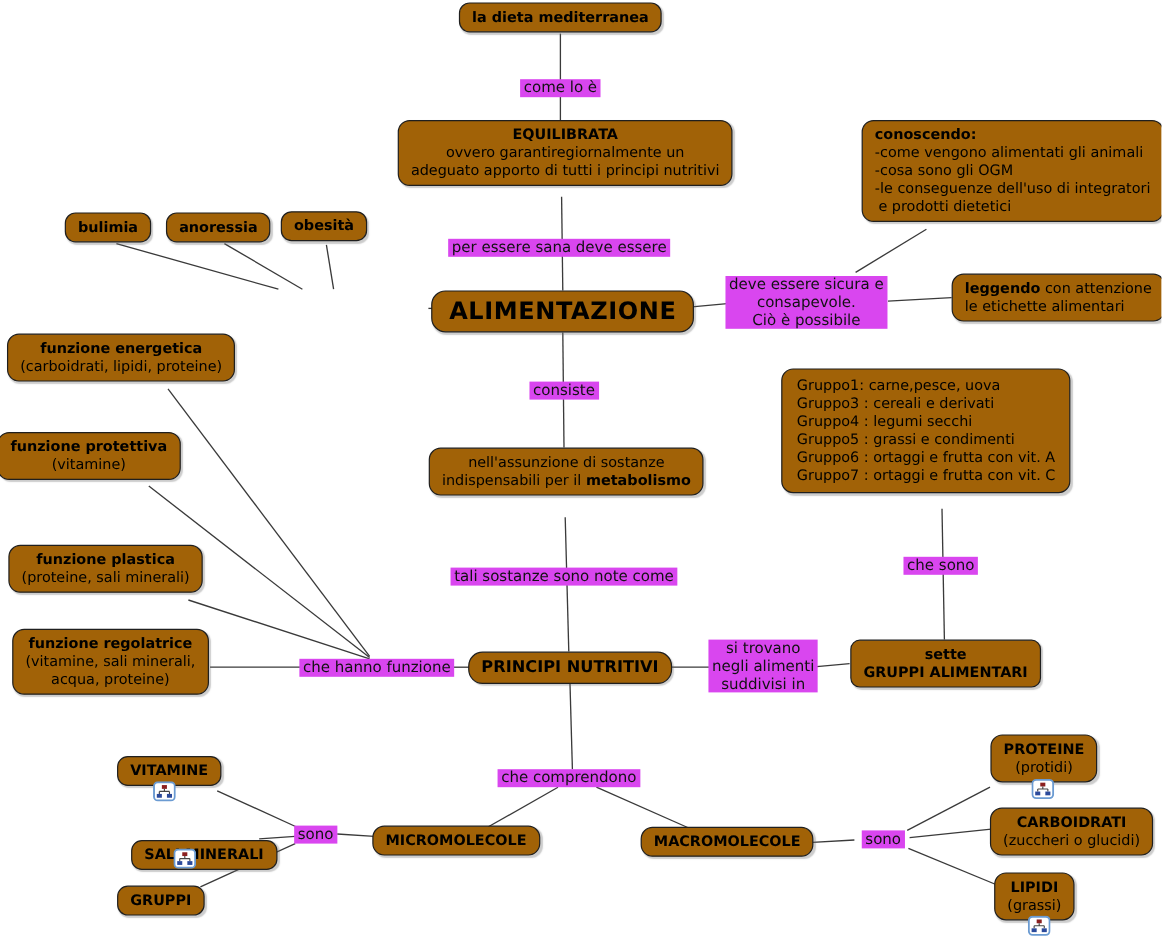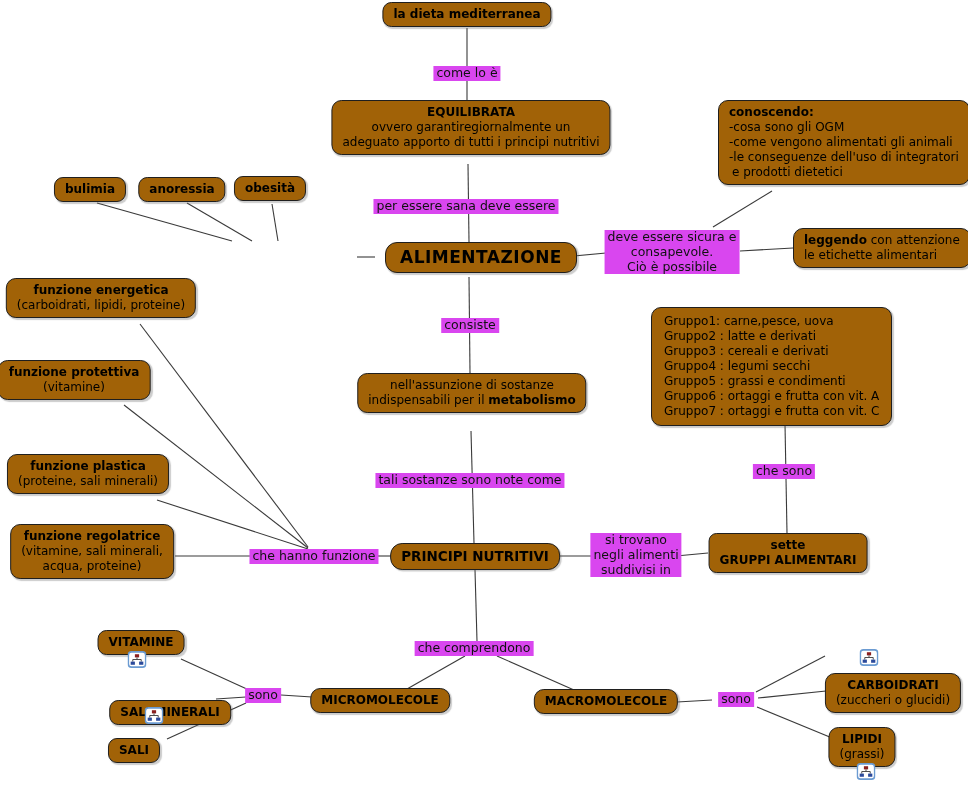--- a/index.html
+++ b/index.html
@@ -10,21 +10,21 @@
   #wires{position:absolute;left:0;top:0;z-index:0;}
   .node{
     position:absolute;box-sizing:border-box;z-index:2;
     background:#a16207;border:1.5px solid #1f1f1f;border-radius:10px;
     padding:4px 10px;font-size:12px;line-height:1.25;text-align:center;
     box-shadow:1.5px 1.5px 1px rgba(110,110,110,0.35);
     white-space:nowrap;
   }
   .cx{transform:translateX(-50%);}
   .node .t{font-weight:bold;}
-  .node.big{font-size:17px;font-weight:bold;letter-spacing:0.5px;padding:4px 14px;border-radius:12px;margin-left:12px;}
+  .node.big{font-size:20px;font-weight:bold;letter-spacing:0.5px;padding:4px 14px;border-radius:12px;}
   .node.mid{font-size:13.5px;font-weight:bold;}
   .node.leftalign{text-align:left;}
   .lbl{
     position:absolute;z-index:1;font-size:12.5px;line-height:1.18;color:#111;
     background:#d946ef;padding:0 3px;white-space:pre-line;text-align:center;
   }
   .lbl.leftalign{text-align:left;}
   .mini-icon{position:absolute;z-index:3;width:19px;height:17px;transform:translateX(-50%);cursor:pointer;}
   .boldword{font-weight:bold;}
 </style>
@@ -96,22 +96,22 @@
   </div>
 
   <div class="node cx" style="left:471px;top:100px;">
     <div class="t">EQUILIBRATA</div>
     <div>ovvero garantiregiornalmente un</div>
     <div>adeguato apporto di tutti i principi nutritivi</div>
   </div>
 
   <div class="node leftalign" style="left:718px;top:100px;">
     <div class="t">conoscendo:</div>
+    <div>-come vengono alimentati gli animali</div>
     <div>-cosa sono gli OGM</div>
-    <div>-come vengono alimentati gli animali</div>
     <div>-le conseguenze dell'uso di integratori</div>
     <div style="padding-left:3px;">e prodotti dietetici</div>
   </div>
 
   <div class="node cx" style="left:90px;top:177px;border-radius:9px;">
     <span class="t">bulimia</span>
   </div>
   <div class="node cx" style="left:182px;top:177px;border-radius:9px;">
     <span class="t">anoressia</span>
   </div>
@@ -146,21 +146,20 @@
     <div>acqua, proteine)</div>
   </div>
 
   <div class="node cx" style="left:472px;top:373px;">
     <div>nell'assunzione di sostanze</div>
     <div><span>indispensabili per il </span><span class="boldword">metabolismo</span></div>
   </div>
 
   <div class="node leftalign" style="left:651px;top:307px;padding:6px 12px;">
     <div>Gruppo1: carne,pesce, uova</div>
-    <div>Gruppo2 : latte e derivati</div>
     <div>Gruppo3 : cereali e derivati</div>
     <div>Gruppo4 : legumi secchi</div>
     <div>Gruppo5 : grassi e condimenti</div>
     <div>Gruppo6 : ortaggi e frutta con vit. A</div>
     <div>Gruppo7 : ortaggi e frutta con vit. C</div>
   </div>
 
   <div class="node cx mid" style="left:475px;top:543px;border-radius:12px;">
     <span>PRINCIPI NUTRITIVI</span>
   </div>
@@ -170,30 +169,34 @@
     <div class="t">GRUPPI ALIMENTARI</div>
   </div>
 
   <div class="node cx" style="left:141px;top:630px;border-radius:9px;">
     <span class="t">VITAMINE</span>
   </div>
   <div class="node cx" style="left:154px;top:700px;border-radius:9px;margin-left:16px;">
     <span class="t">SALI MINERALI</span>
   </div>
   <div class="node cx" style="left:134px;top:738px;border-radius:9px;">
-    <span class="t">SALI</span>
+    <span class="t">GRUPPI</span>
   </div>
 
   <div class="node cx" style="left:380px;top:688px;border-radius:10px;text-align:right;">
     <span class="t">MICROMOLECOLE</span>
   </div>
   <div class="node cx" style="left:606px;top:689px;border-radius:10px;">
     <span class="t">MACROMOLECOLE</span>
   </div>
 
+  <div class="node cx" style="left:870px;top:612px;">
+    <div class="t">PROTEINE</div>
+    <div>(protidi)</div>
+  </div>
   <div class="node cx" style="left:893px;top:673px;">
     <div class="t">CARBOIDRATI</div>
     <div>(zuccheri o glucidi)</div>
   </div>
   <div class="node cx" style="left:862px;top:727px;">
     <div class="t">LIPIDI</div>
     <div>(grassi)</div>
   </div>
 
   <svg class="mini-icon" style="left:137px;top:651px;" viewBox="0 0 18 16">

